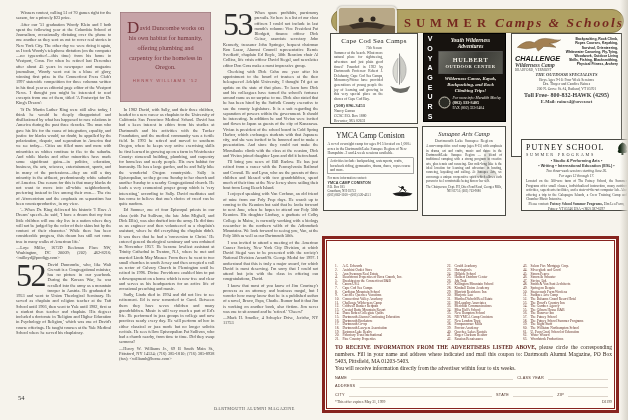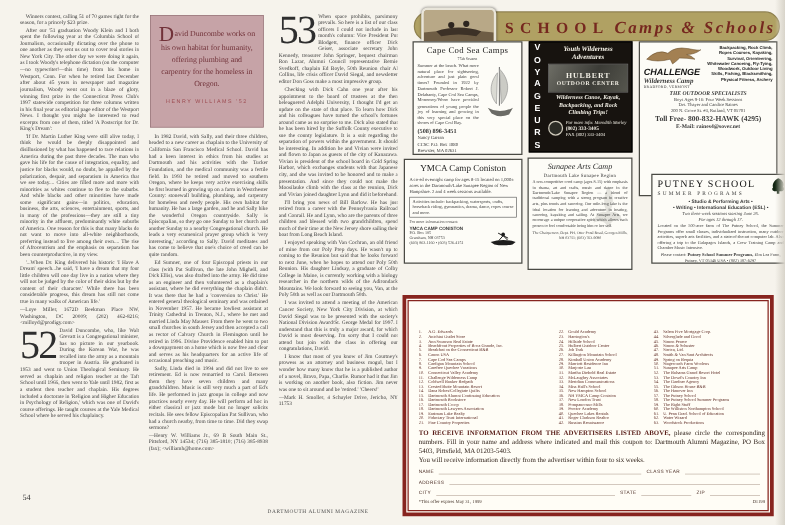--- a/index.html
+++ b/index.html
@@ -201,21 +201,21 @@
     <div class="banner-photo">
       <svg viewBox="0 0 56 28" width="56" height="28">
         <rect fill="#b8a887" width="56" height="28"></rect>
         <path d="M0 18 Q28 14 56 18 L56 28 L0 28Z" fill="#6e5d45"></path>
         <path d="M10 17 Q28 11 46 17 L42 21 Q28 18 14 21Z" fill="#3c3127"></path>
         <circle cx="22" cy="12" r="2.5" fill="#2e2620"></circle>
           <circle cx="34" cy="11" r="2.5" fill="#2e2620"></circle>
       </svg>
     </div>
     <div class="banner-text">
-      <span class="banner-title">SCHOOL</span>
+      <span class="banner-title">SUMMER</span>
       <span class="banner-sub">Camps &amp; Schools</span>
     </div>
   </div>
 
   <div class="ad capecod">
     <div class="sc adinner">
       <div class="cc-title">Cape Cod Sea Camps</div>
       <div class="cc-season">75th Season</div>
       <svg class="cc-boat" viewBox="0 0 36 62">
         <path d="M18 4 V44" stroke="#666" stroke-width="1" fill="none"></path>

